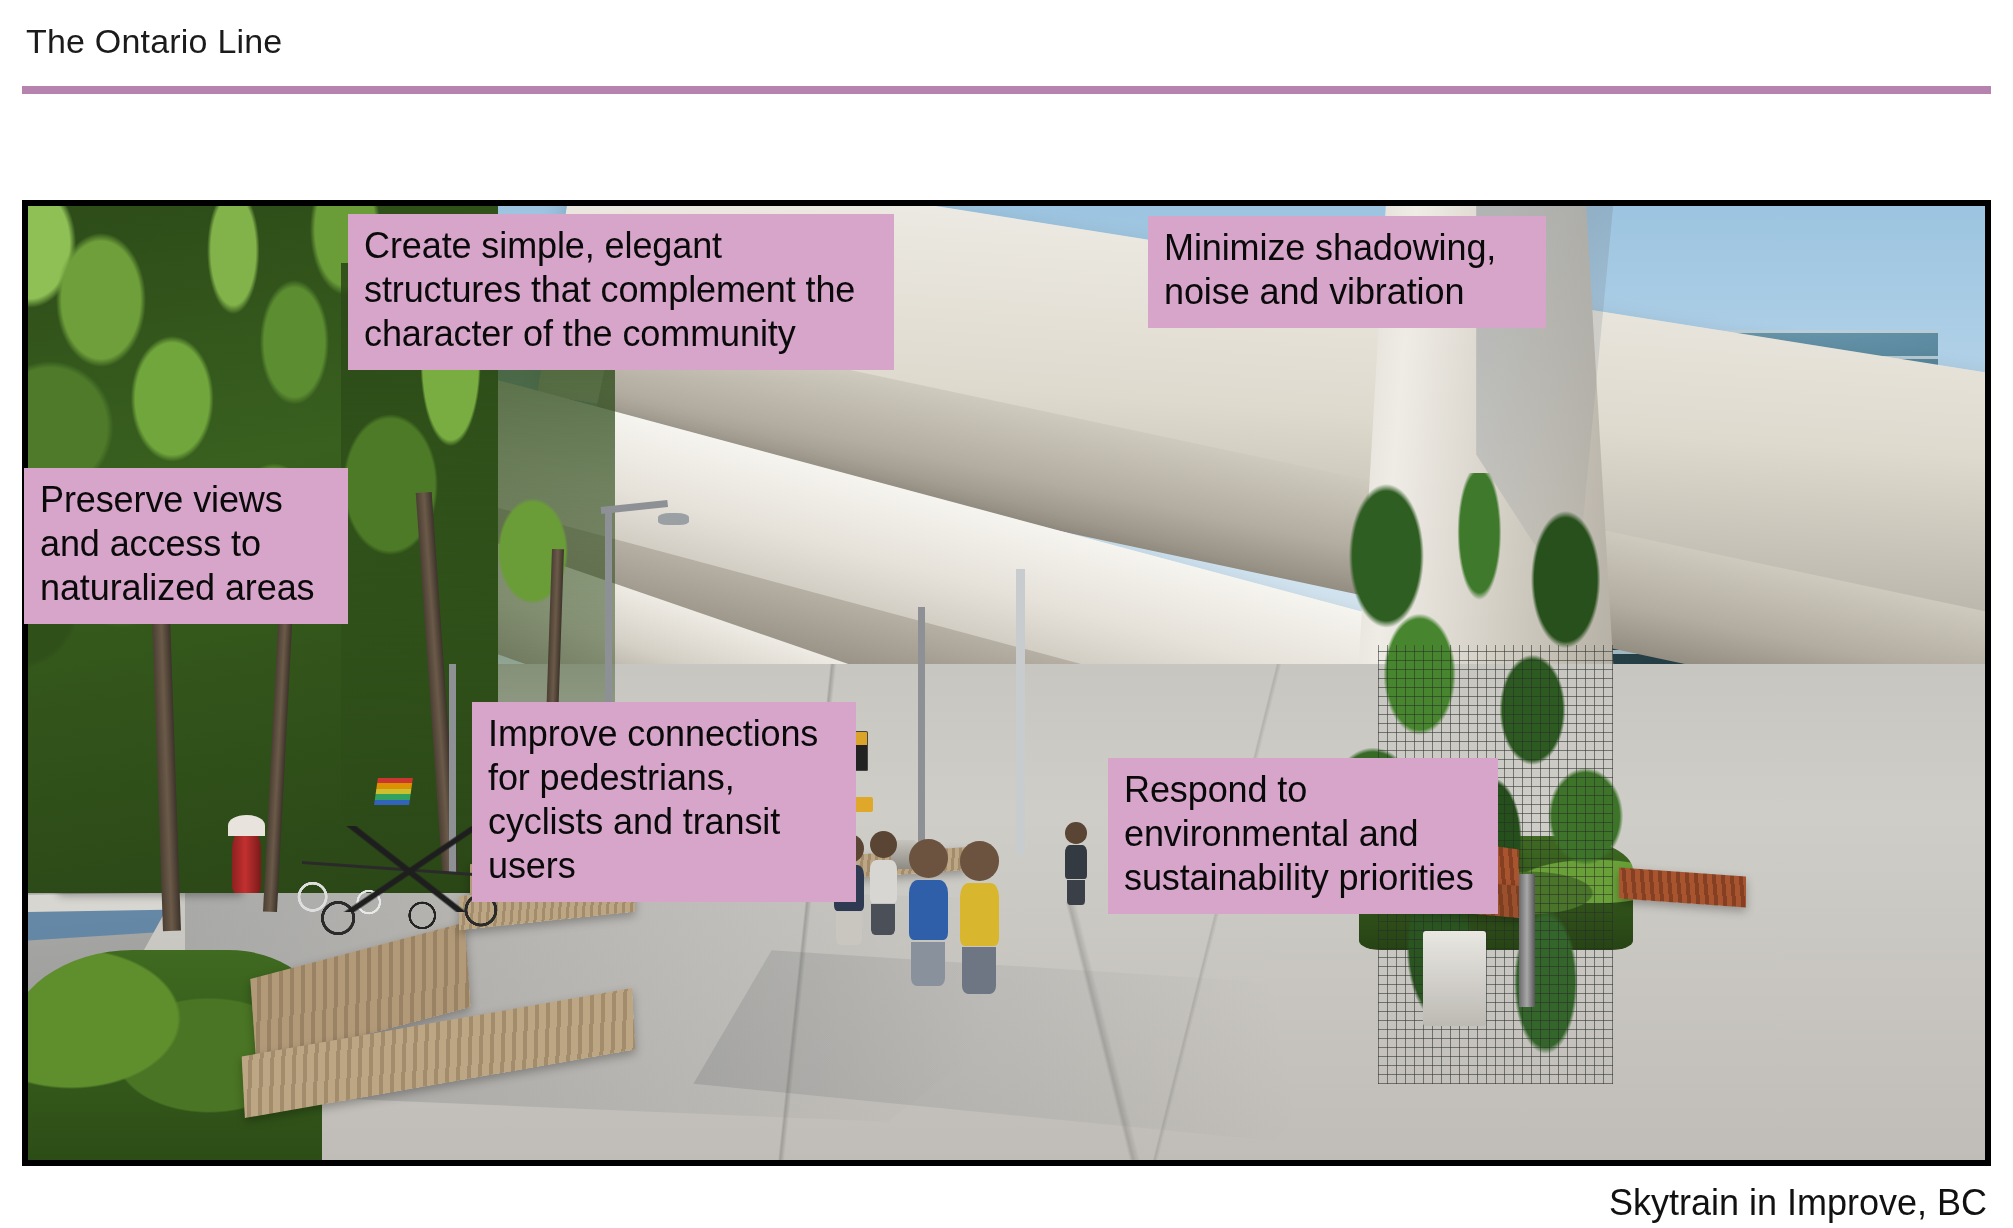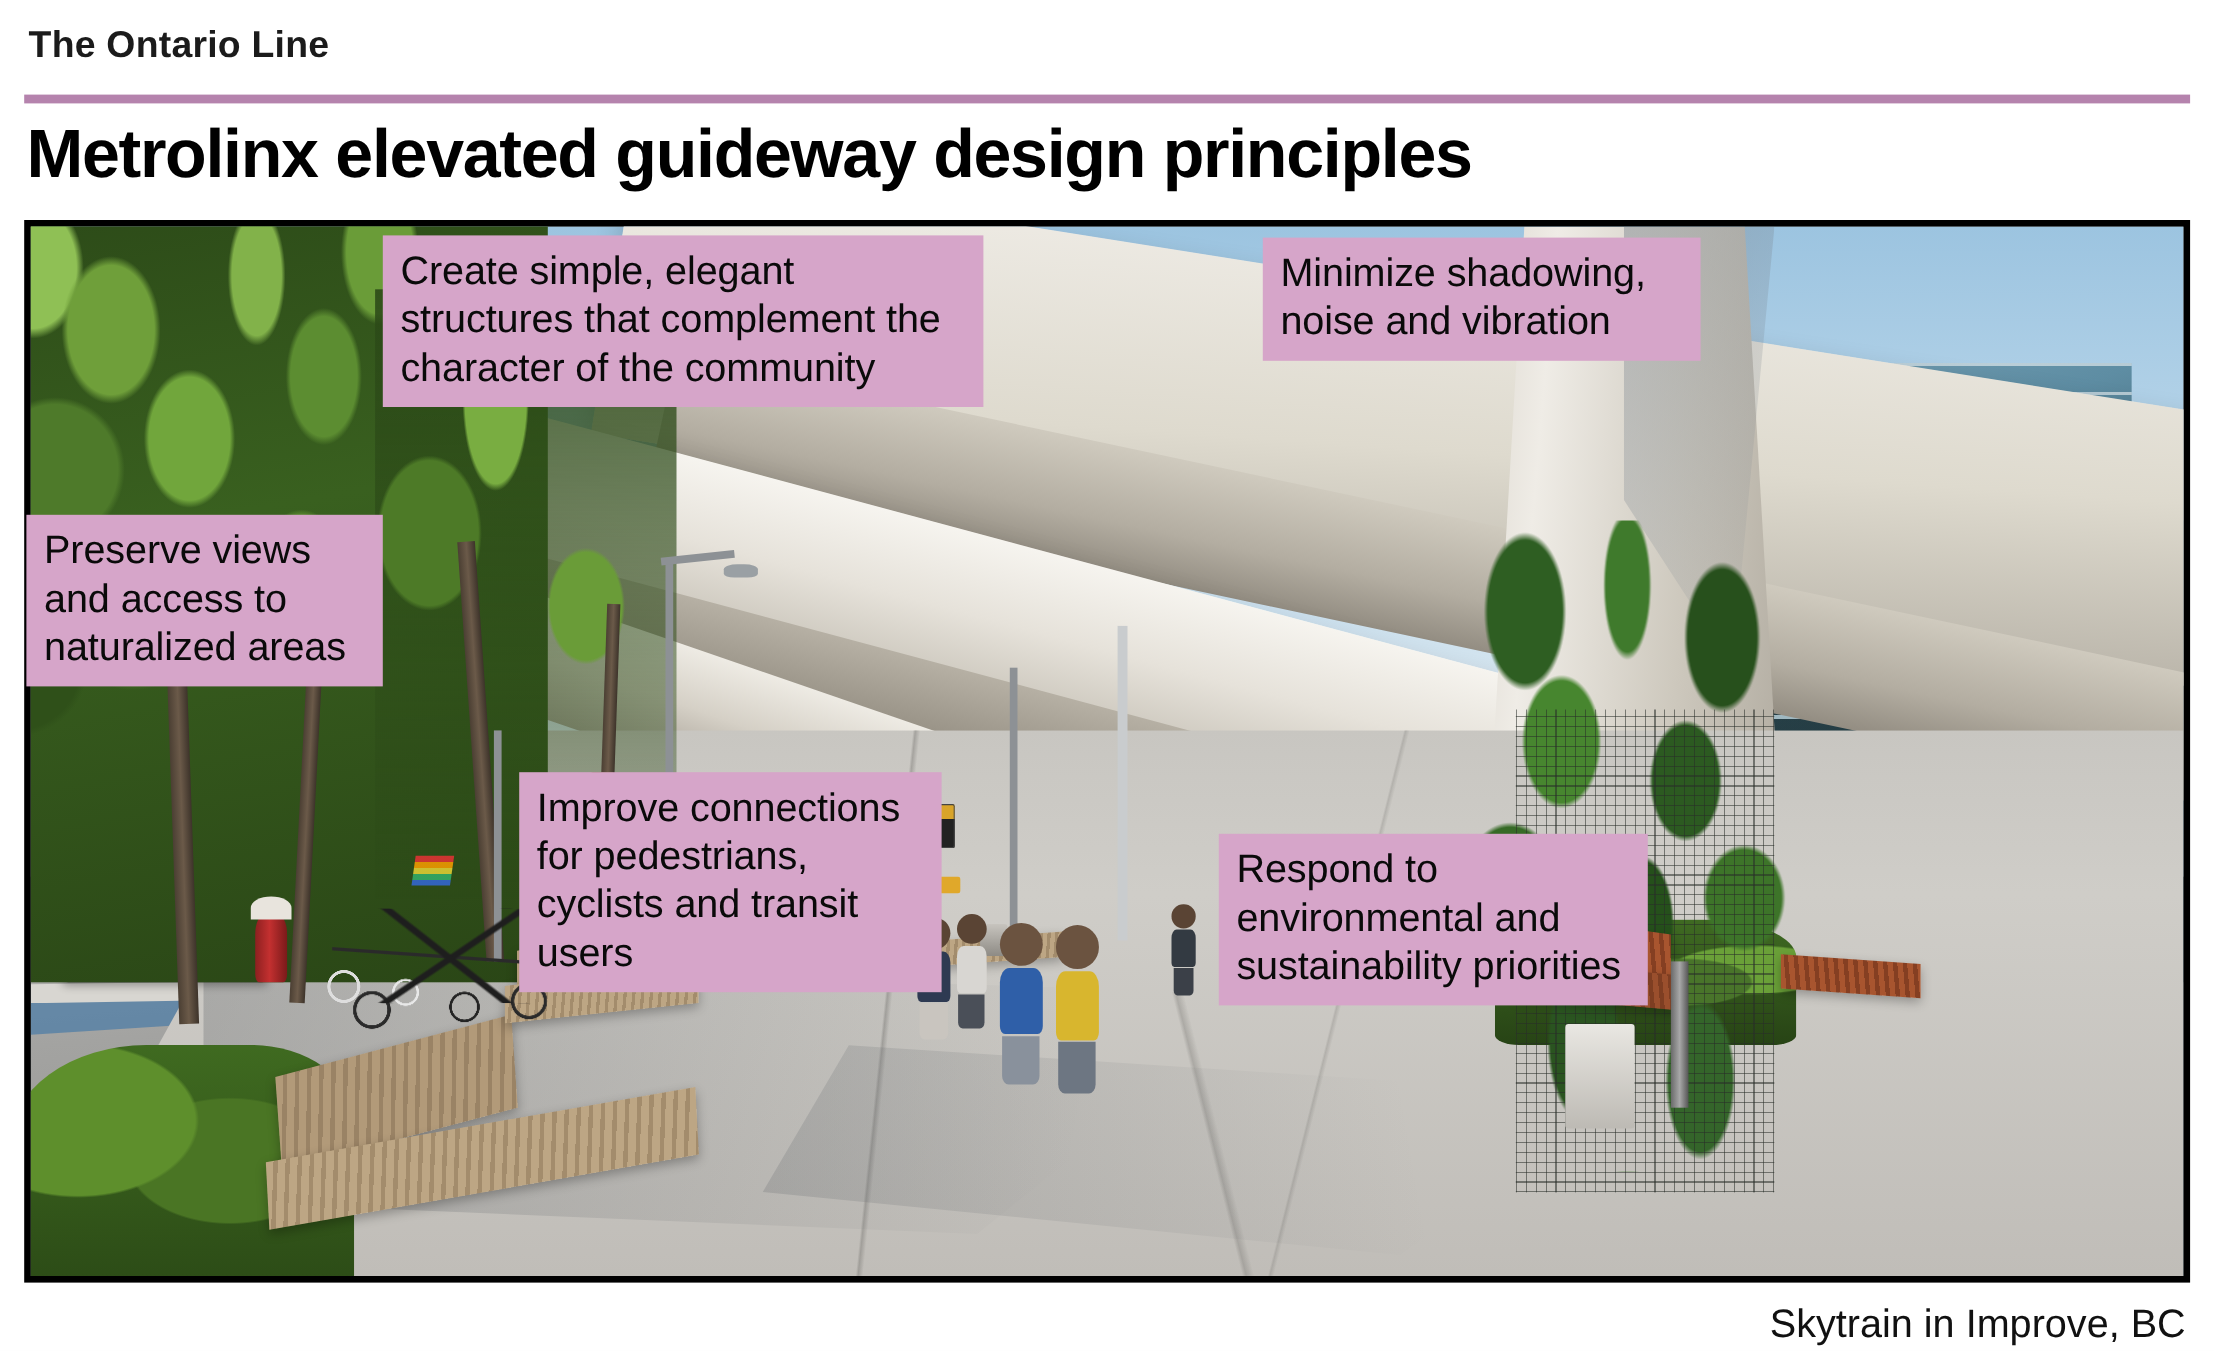--- a/index.html
+++ b/index.html
@@ -7,21 +7,21 @@
     width: 2013px; height: 1228px;
     background: #ffffff;
     font-family: "Liberation Sans", sans-serif;
     overflow: hidden;
   }
   .page { position: relative; width: 2013px; height: 1228px; background: #fff; }
 
   
   .eyebrow {
     position: absolute; left: 26px; top: 24px;
-    font-size: 34px; font-weight: 700; color: #1b1b1b;
+    font-size: 34px; font-weight: 400; color: #1b1b1b;
     letter-spacing: 0.2px; line-height: 1;
   }
   .rule {
     position: absolute; left: 22px; top: 86px;
     width: 1969px; height: 8px; background: #b583ad;
   }
   .title {
     position: absolute; left: 24px; top: 108px;
     font-size: 62px; font-weight: 700; color: #000;
     letter-spacing: -1.2px; line-height: 1.05;
@@ -402,21 +402,20 @@
     letter-spacing: 0px; font-family: "Liberation Sans", sans-serif;
   }
 </style>
 </head>
 <body>
 
 <div class="page">
 
   <div class="eyebrow">The Ontario Line</div>
   <div class="rule"></div>
-  <h1 class="title">Metrolinx elevated guideway design principles</h1>
 
   <div class="photo-frame">
     <div class="photo">
 
       <div class="sky"></div>
       <div class="mountains"></div>
 
       <div class="glass-bldg curve"></div>
       <div class="bldg-dark"></div>
       <div class="bldg-glaze"></div>

